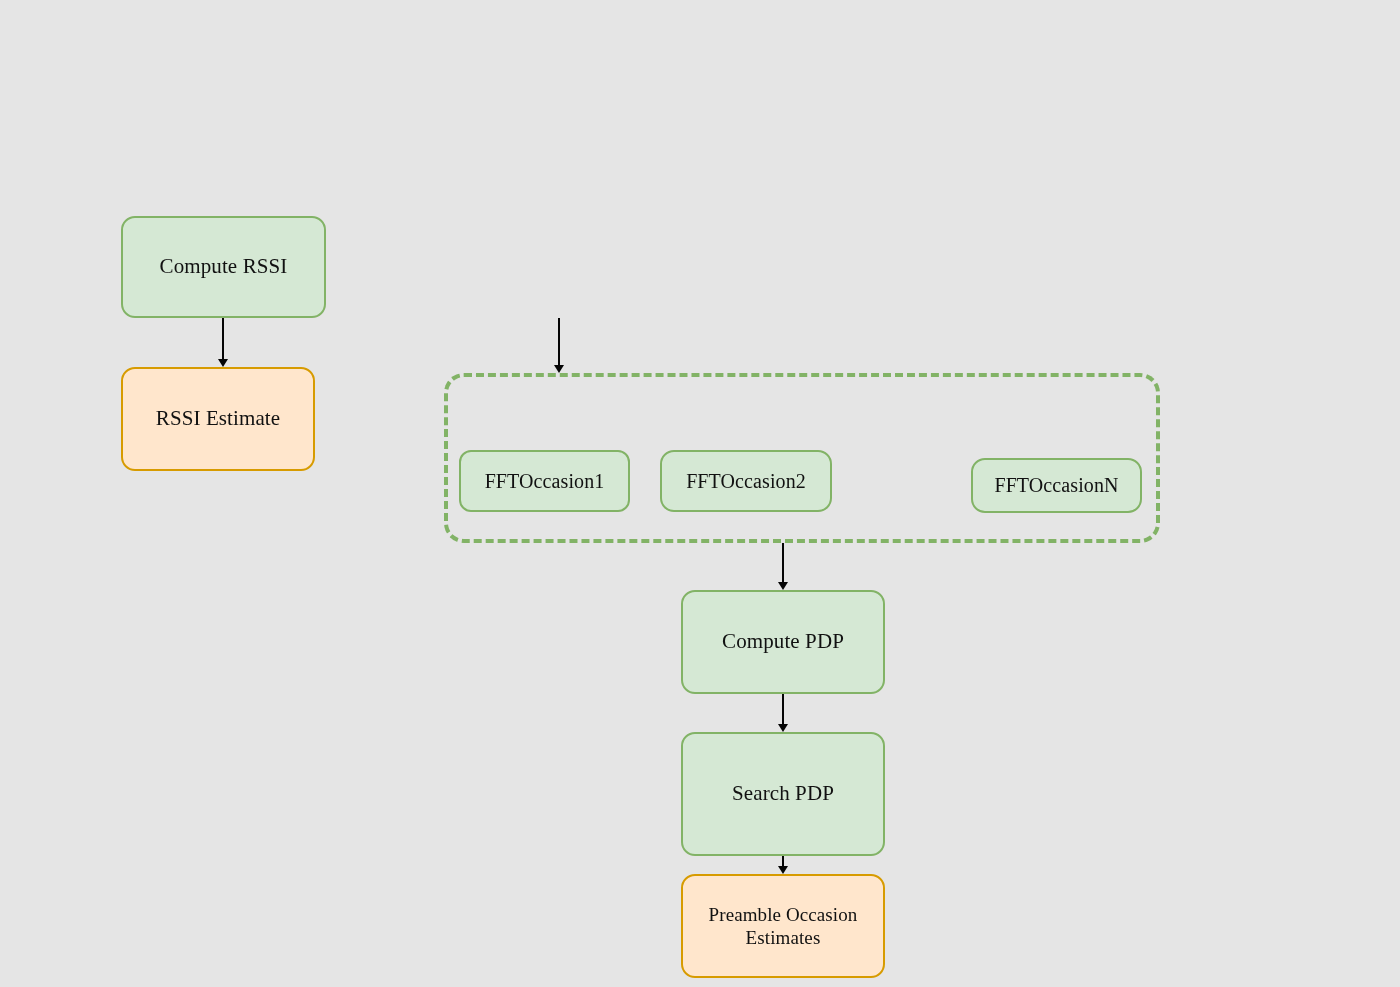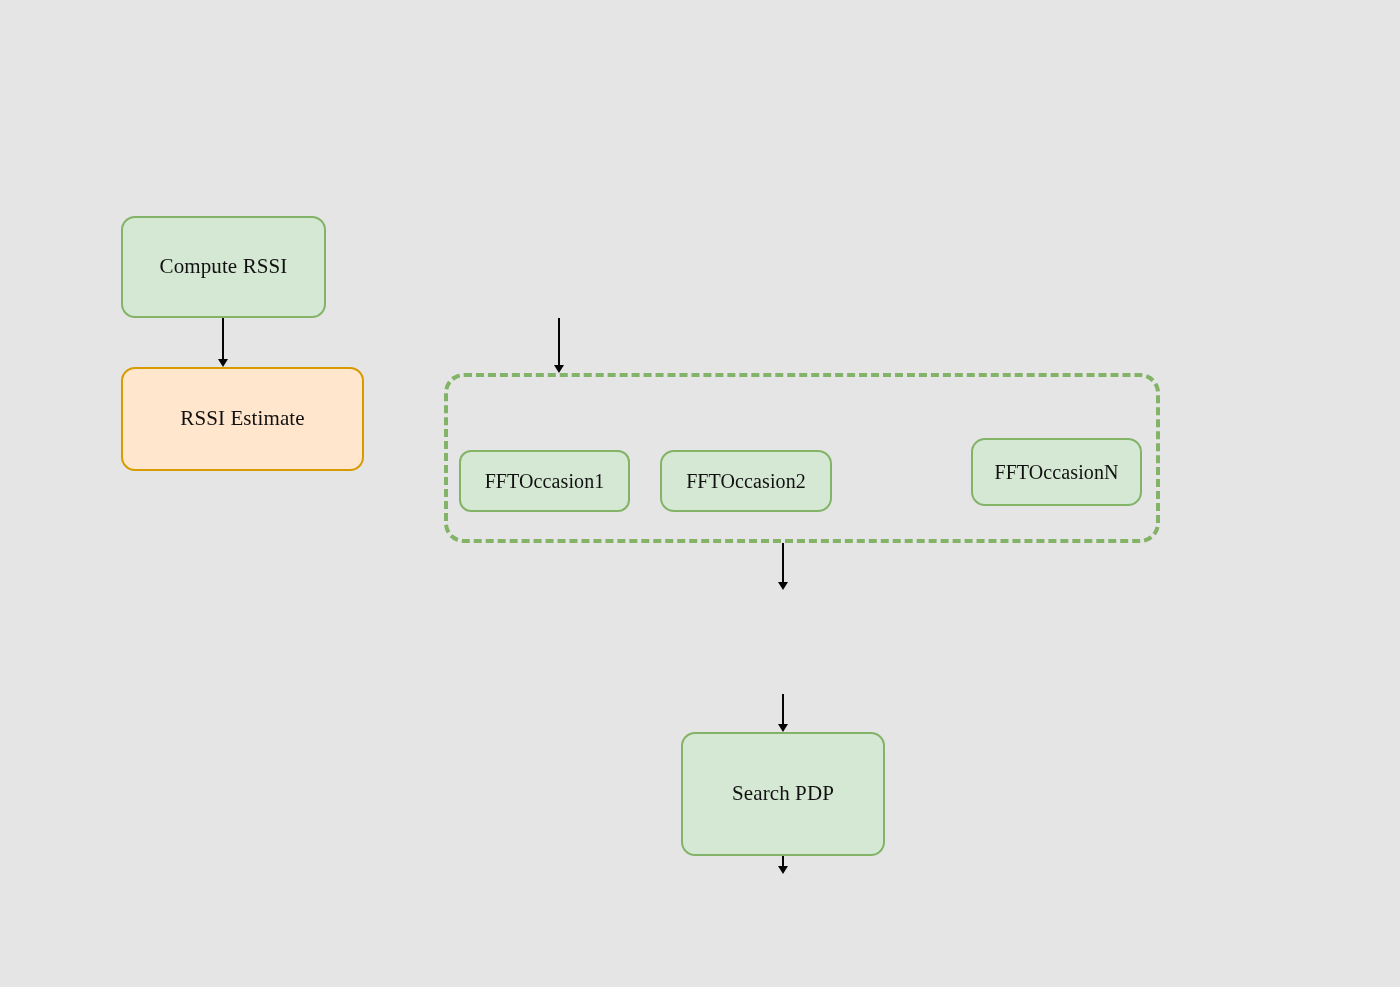--- a/index.html
+++ b/index.html
@@ -99,36 +99,43 @@
 
   <div class="connector" style="left:782px; top:836px; width:2px; height:30px;"></div>
   <div class="connector-arrow" style="left:778px; top:866px;"></div>
 
   <div class="group-container" style="left:444px; top:373px; width:716px; height:170px;"></div>
 
   <div class="node process fs-21" style="left:121px; top:216px; width:205px; height:102px;">
     <span class="label">Compute RSSI</span>
   </div>
 
-  <div class="node output fs-21" style="left:121px; top:367px; width:243px; height:104px;">
+  <div class="node output fs-21" style="left:121px; top:367px; width:194px; height:104px;">
     <span class="label">RSSI Estimate</span>
   </div>
 
 
   <div class="node process fs-20" style="left:459px; top:450px; width:171px; height:62px;border-radius:12px;">
     <span class="label">FFTOccasion1</span>
   </div>
 
   <div class="node process fs-20" style="left:660px; top:450px; width:172px; height:62px;">
     <span class="label">FFTOccasion2</span>
   </div>
 
-  <div class="node process fs-20" style="left:971px; top:438px; width:171px; height:68px;">
+  <div class="node process fs-20" style="left:971px; top:458px; width:171px; height:55px;">
     <span class="label">FFTOccasionN</span>
   </div>
 
+  <div class="node process fs-21" style="left:681px; top:590px; width:204px; height:104px;">
+    <span class="label">Compute PDP</span>
+  </div>
 
   <div class="node process fs-21" style="left:681px; top:732px; width:204px; height:124px;">
     <span class="label">Search PDP</span>
   </div>
 
+  <div class="node output fs-19" style="left:681px; top:874px; width:204px; height:104px;">
+    <span class="label">Preamble Occasion
+Estimates</span>
+  </div>
 
 </div>
 
 </body></html>

